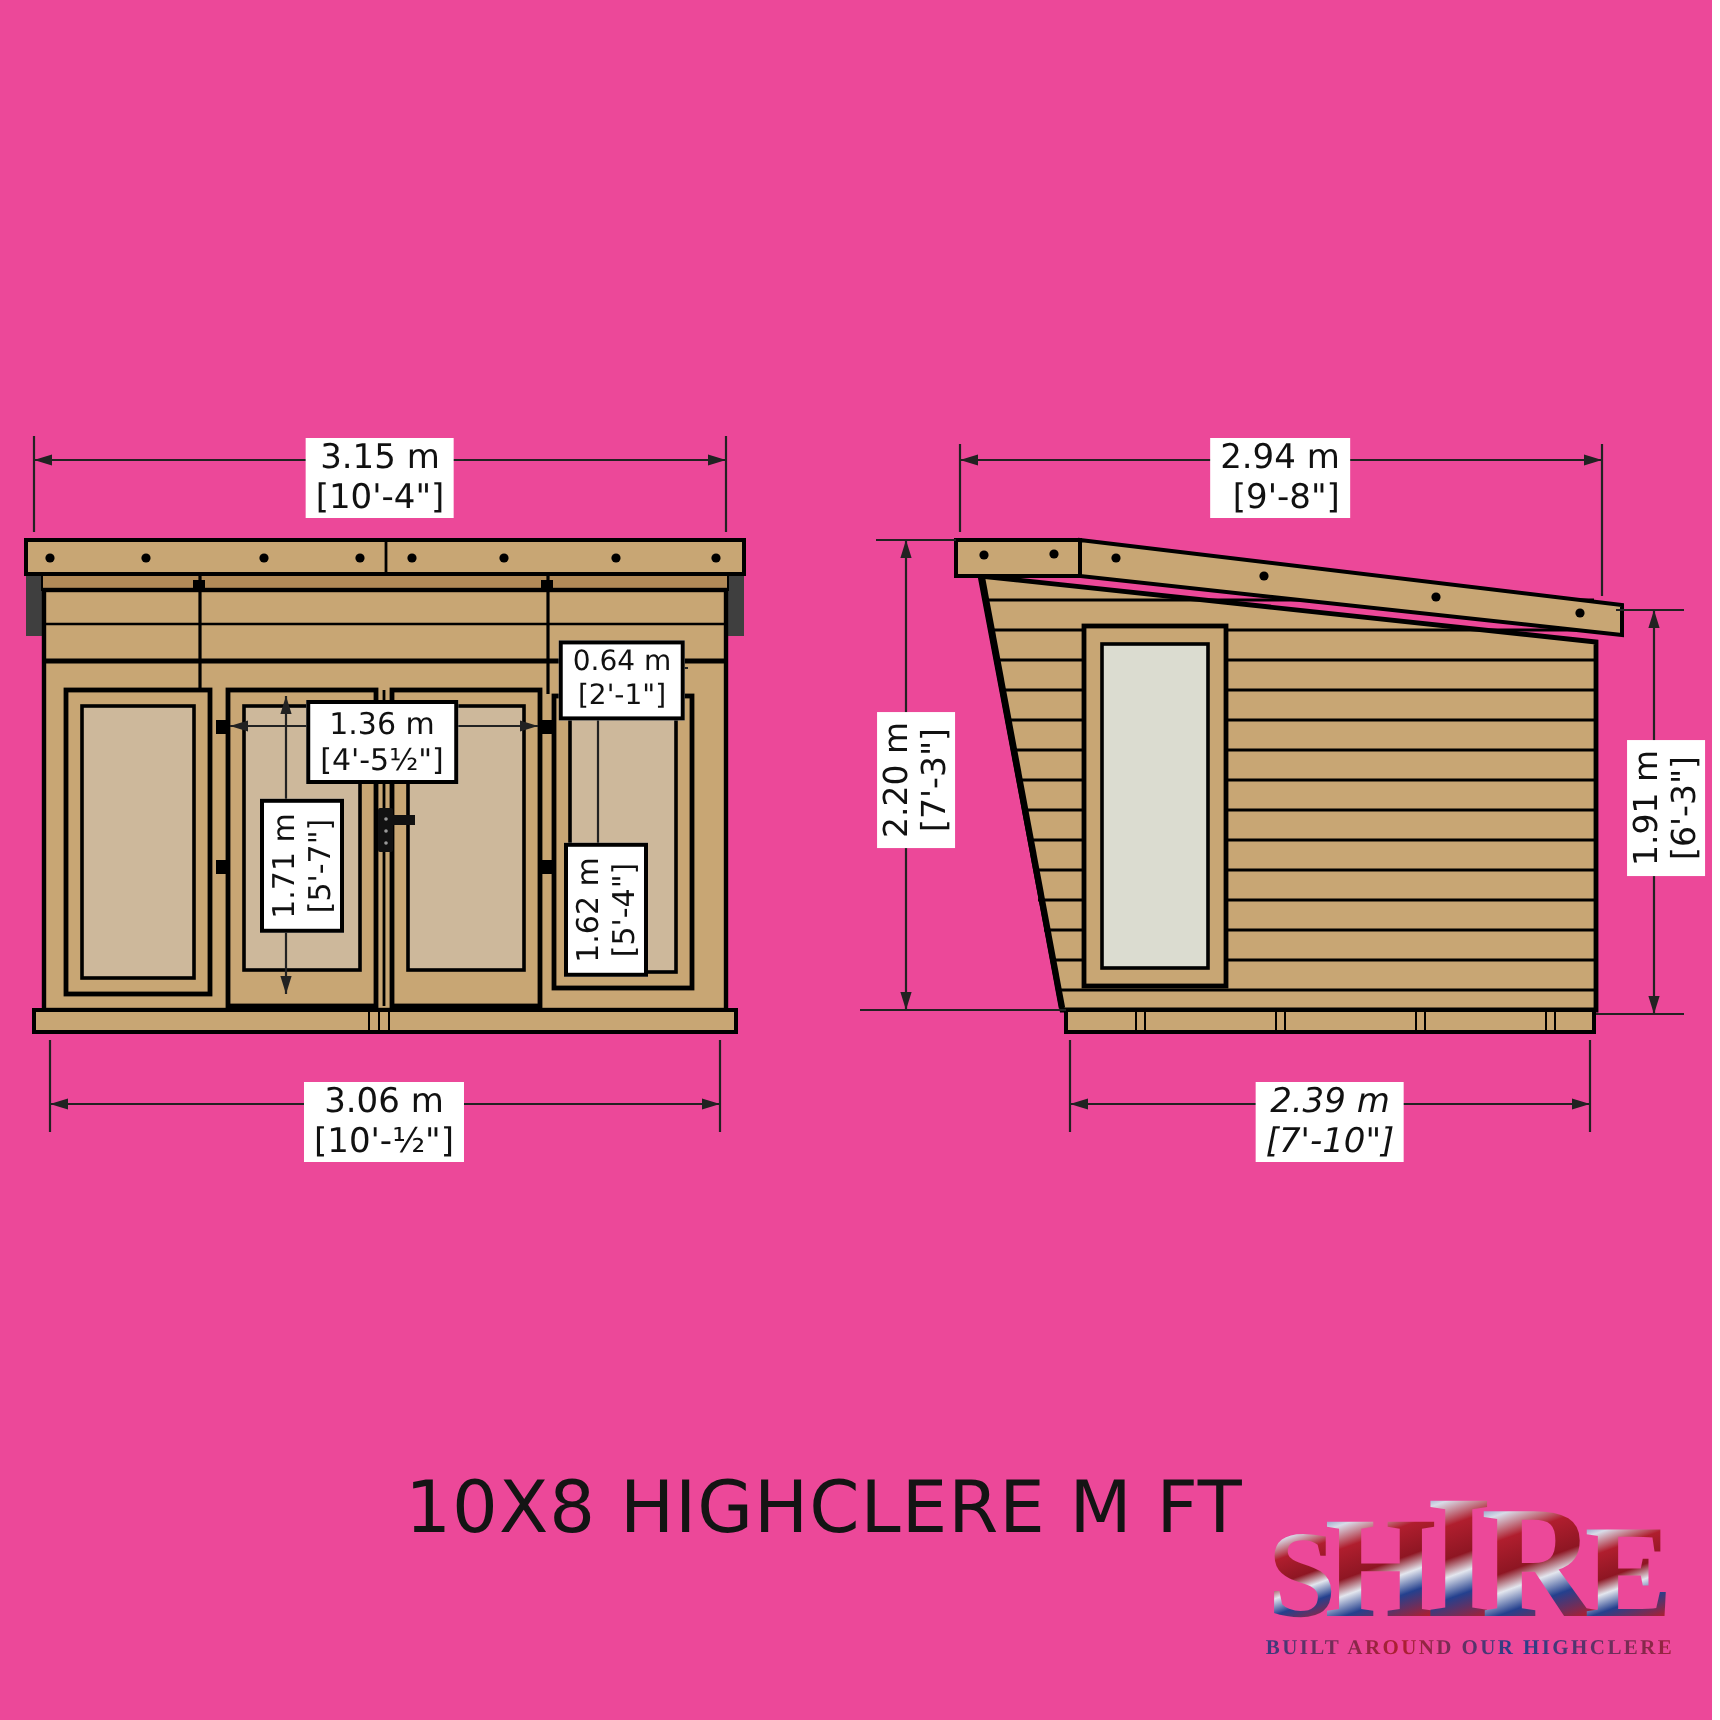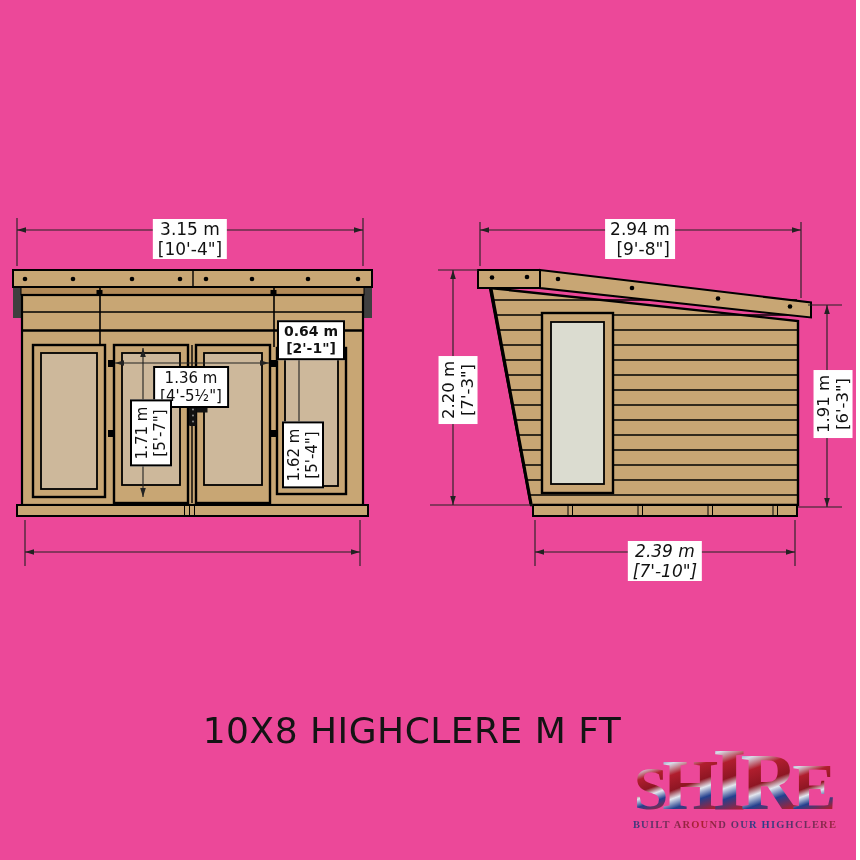--- a/index.html
+++ b/index.html
@@ -10,24 +10,24 @@
   .wood-dark{fill:var(--wood-dark,#B28A58);}
   .glass-front{fill:var(--glass-front,#CDB89B);}
   .glass-side{fill:var(--glass-side,#DBDCD0);}
   .ol{stroke:#000;}
   .dimln{stroke:#222;stroke-width:1.1;fill:none;}
   .dimarrow{fill:#222;stroke:none;}
   .dim{position:absolute;transform:translateX(-50%);text-align:center;background:#fff;
        font-size:17px;line-height:1.18;padding:0 5px;white-space:nowrap;}
   .dimc{transform:translate(-50%,-50%);}
   .boxed{border:2px solid #000;padding:1px 5px;font-size:15px;line-height:1.2;}
-  .small{font-size:14px;font-weight:bold;}
+  .small{font-size:14px;}
   .rot{transform:translate(-50%,-50%) rotate(-90deg);}
   .nobox{border:none;font-size:16.5px;}
-  .title{position:absolute;left:412px;top:710px;transform:translateX(-50%);
+  .title{position:absolute;left:412px;top:734px;transform:translateX(-50%);
          font-size:36px;letter-spacing:.5px;color:#141414;white-space:nowrap;}
   .logo{position:absolute;left:620px;top:740px;width:230px;text-align:center;}
   .logo-word{display:flex;align-items:baseline;justify-content:center;
              font-family:"Liberation Serif","DejaVu Serif",serif;font-weight:bold;}
   .logo-word span{background:linear-gradient(160deg,var(--logo-blue,#24408E) 0%,#d8dce8 16%,
                   var(--logo-red,#B01E2E) 30%,#8e1623 48%,#e3e6ee 58%,var(--logo-blue,#24408E) 70%,
                   var(--logo-red,#B01E2E) 88%);
                   -webkit-background-clip:text;background-clip:text;color:transparent;
                   margin:0 -3px;line-height:.9;}
   .l0{font-size:62px;}
@@ -209,29 +209,33 @@
       <line x1="827" y1="305" x2="827" y2="507" class="dimln"></line>
       <polygon points="827,305 824.2,314 829.8,314" class="dimarrow"></polygon>
       <polygon points="827,507 824.2,498 829.8,498" class="dimarrow"></polygon>
     </g>
   </svg>
 
   <div class="dim" style="left:190px;top:219px;">
     <div>3.15 m</div>
     <div>[10'-4"]</div>
   </div>
+  <div class="dim" style="left:192px;top:541px;">
+    <div>3.06 m</div>
+    <div>[10'-½"]</div>
+  </div>
   <div class="dim" style="left:640px;top:219px;text-align:right;">
     <div>2.94 m</div>
     <div>[9'-8"]</div>
   </div>
   <div class="dim" style="left:665px;top:541px;font-style:italic;">
     <div>2.39 m</div>
     <div>[7'-10"]</div>
   </div>
-  <div class="dim dimc boxed" style="left:191px;top:387px;">
+  <div class="dim dimc boxed" style="left:191px;top:371px;">
     <div>1.36 m</div>
     <div>[4'-5½"]</div>
   </div>
   <div class="dim dimc boxed small" style="left:311px;top:340px;">
     <div>0.64 m</div>
     <div>[2'-1"]</div>
   </div>
   <div class="dim rot boxed" style="left:151px;top:433px;">
     <div>1.71 m</div>
     <div>[5'-7"]</div>

